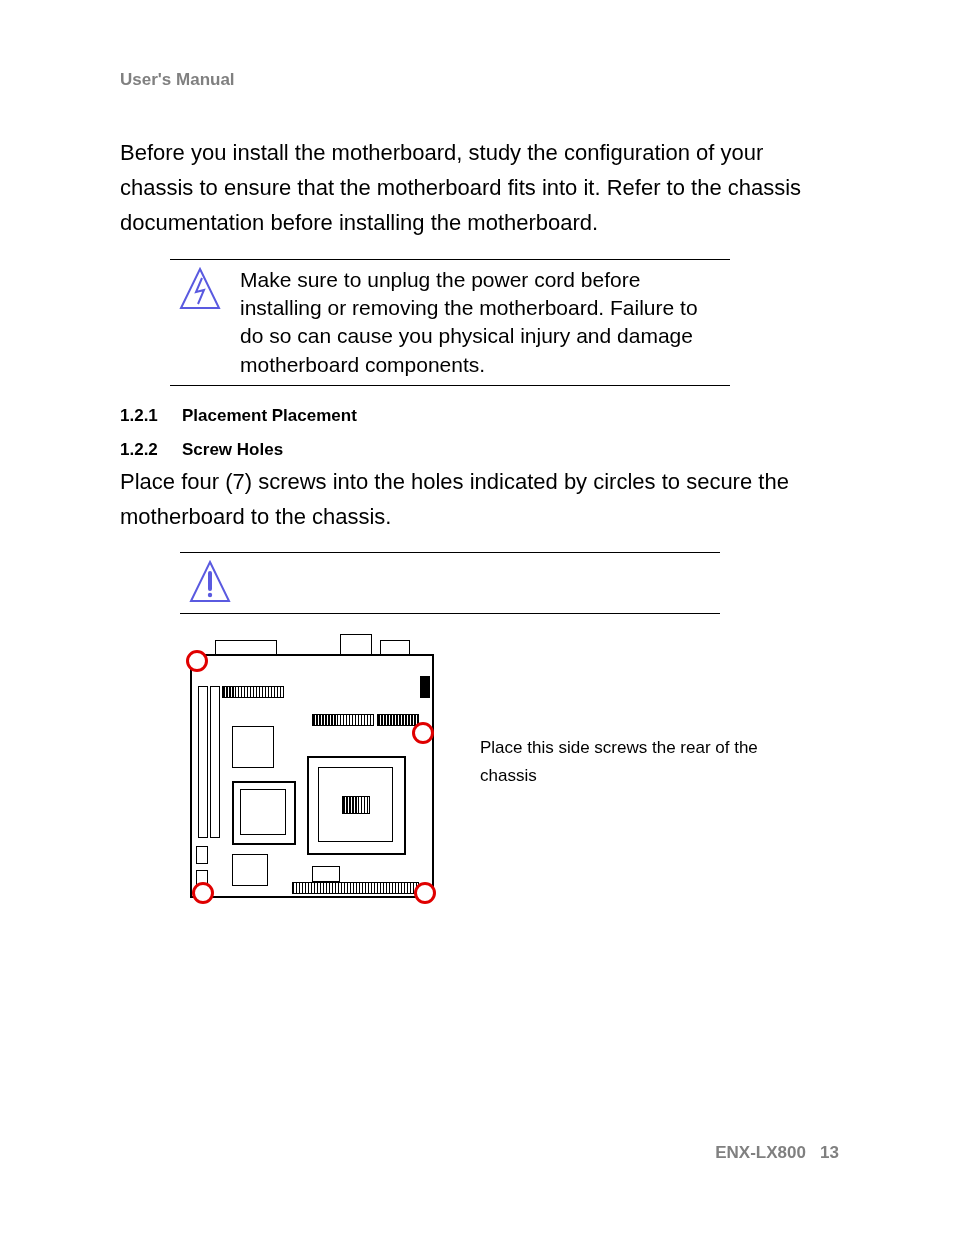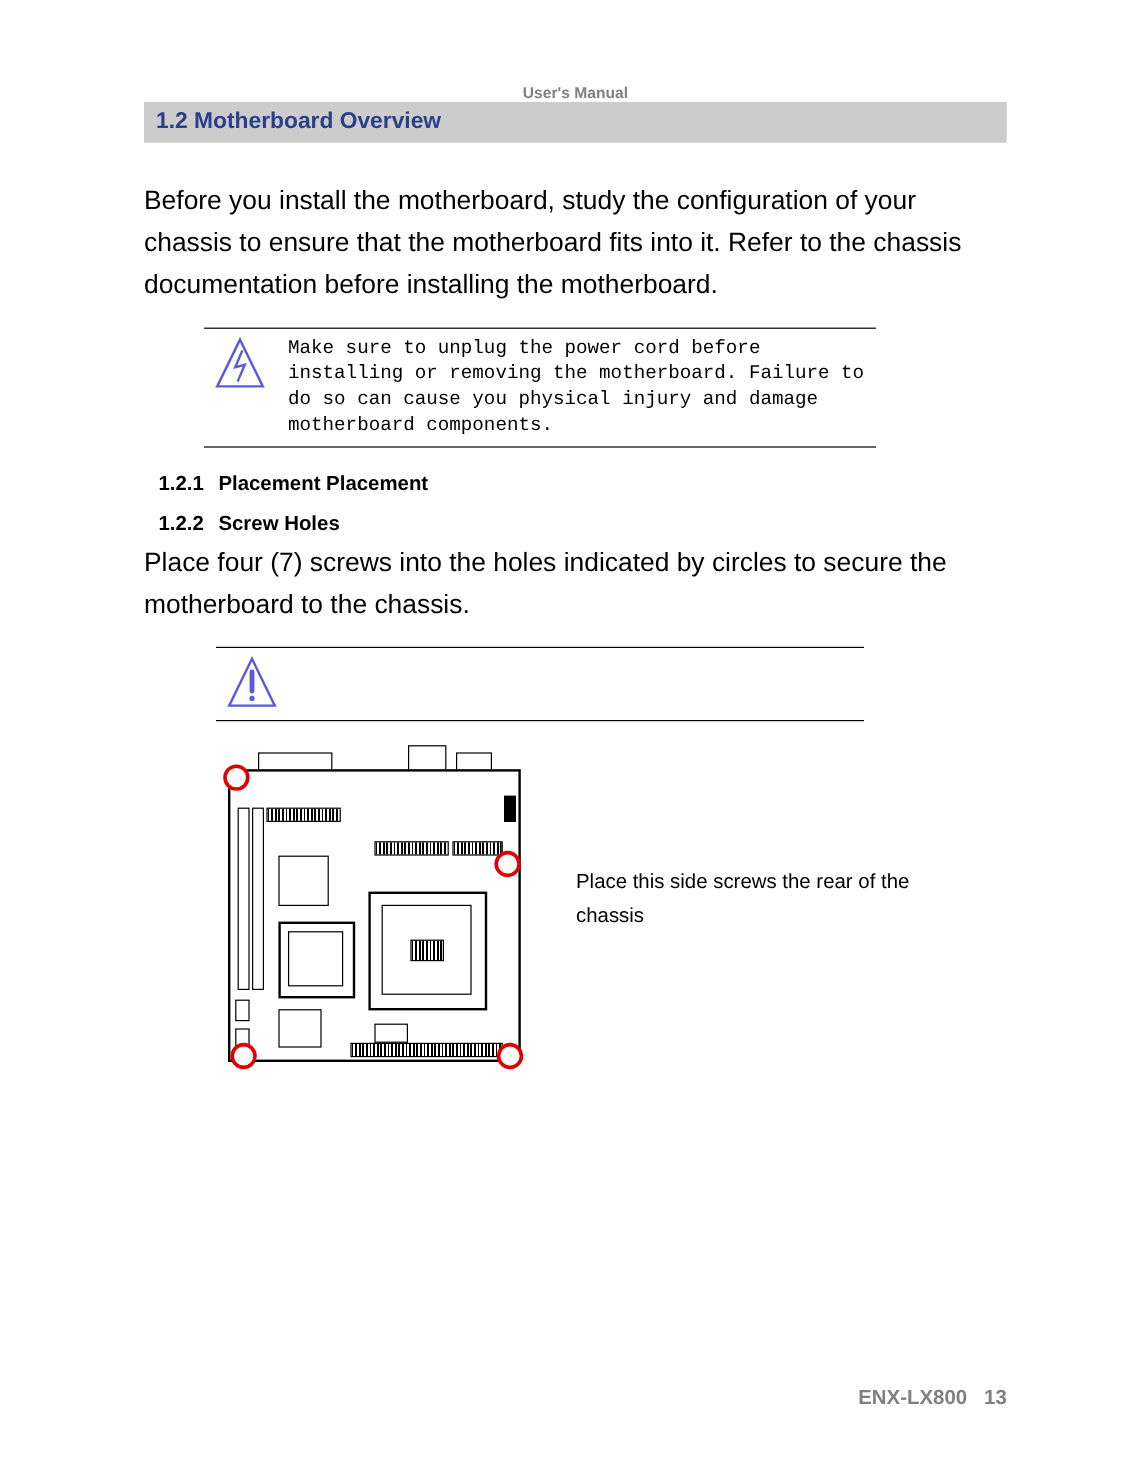--- a/index.html
+++ b/index.html
@@ -12,24 +12,25 @@
     height: 1235px;
     position: relative;
   }
   .page {
     padding: 70px 115px 50px 120px;
     box-sizing: border-box;
     height: 100%;
     position: relative;
   }
   .header-right {
-    text-align: center;
+    text-align: left;
     color: #808080;
     font-weight: bold;
-    font-size: 13px;
+    font-size: 17px;
+    margin-bottom: 45px;
   }
   .section-heading {
     background: #cccccc;
     padding: 6px 10px;
     font-weight: bold;
     font-size: 19px;
     color: #2a3e8a;
     margin-bottom: 30px;
   }
   .body-text {
@@ -48,35 +49,33 @@
   }
   .callout-icon {
     flex: 0 0 60px;
     display: flex;
     align-items: center;
     justify-content: center;
     padding-right: 10px;
   }
   .callout-text {
     flex: 1;
-    font-size: 16px;
+    font-size: 21px;
     line-height: 1.35;
     padding-right: 6px;
-    font-family: Liberation Mono, monospace;
   }
   .subheading {
     font-weight: bold;
     font-size: 17px;
     margin-top: 14px;
     margin-bottom: 4px;
   }
   .subheading .num {
     display: inline-block;
     width: 62px;
-    text-align: center;
   }
   .diagram-row {
     display: flex;
     align-items: flex-start;
     margin-top: 20px;
     margin-left: 60px;
   }
   .diagram {
     width: 260px;
     height: 270px;
@@ -84,21 +83,21 @@
   }
   .diagram-caption {
     margin-left: 40px;
     margin-top: 100px;
     font-size: 17px;
     line-height: 1.6;
     width: 320px;
   }
   .footer {
     position: absolute;
-    bottom: 60px;
+    bottom: 72px;
     right: 115px;
     color: #808080;
     font-weight: bold;
     font-size: 17px;
   }
   
   .mb-board {
     position: absolute;
     left: 10px; top: 20px; width: 240px; height: 240px;
     border: 2px solid #000;
@@ -133,21 +132,20 @@
     border: 1px solid #000;
   }
 </style>
 </head>
 <body>
 
 <div class="page">
 
   <div class="header-right">User's Manual</div>
 
-  <div class="section-heading">1.2 Motherboard Overview</div>
 
   <div class="body-text">Before you install the motherboard, study the configuration of your chassis to ensure that the motherboard fits into it. Refer to the chassis documentation before installing the motherboard.</div>
 
   <div class="callout">
     <div class="callout-icon">
       <svg width="44" height="48" viewBox="0 0 44 48">
         <polygon points="22,3 41,42 3,42" fill="none" stroke="#5a5ae0" stroke-width="2"></polygon>
         <polyline points="24,12 18,26 26,24 20,38" fill="none" stroke="#5a5ae0" stroke-width="2"></polyline>
       </svg>
     </div>

